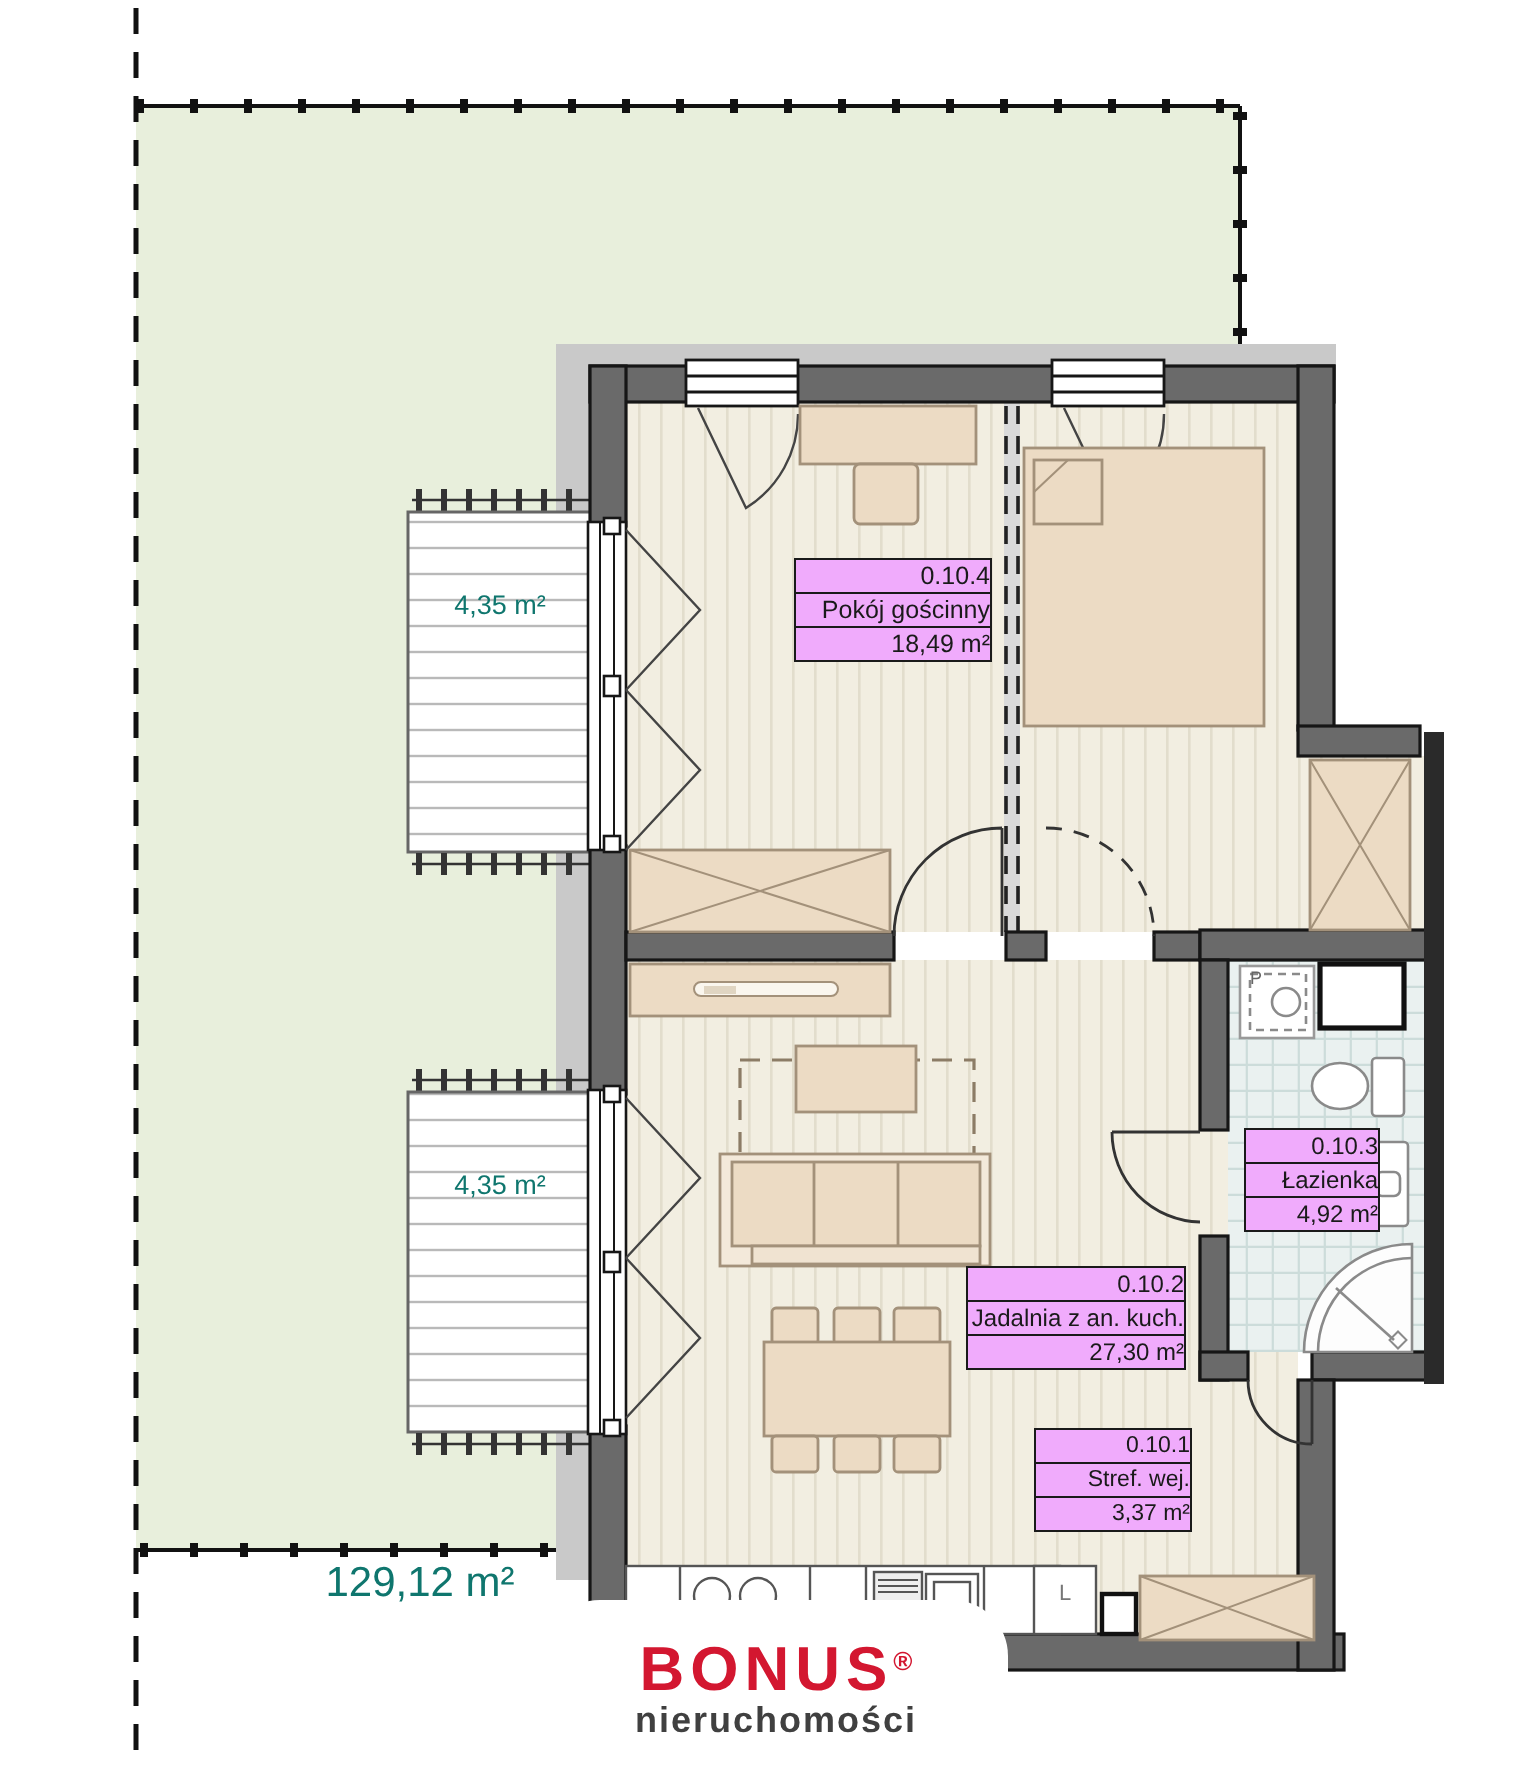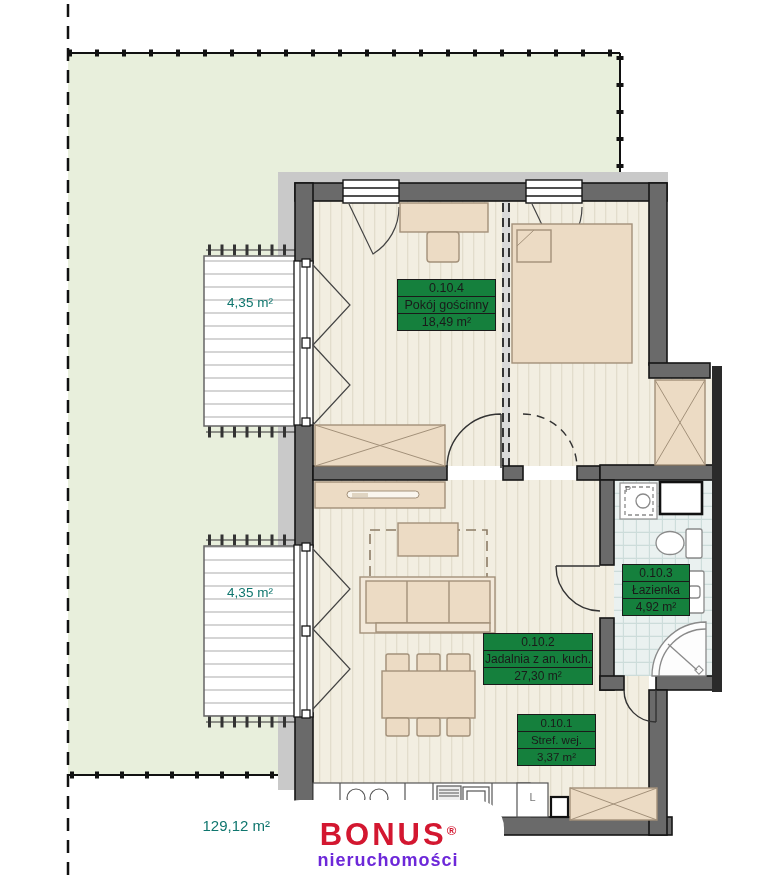--- a/index.html
+++ b/index.html
@@ -1,29 +1,29 @@
 <!DOCTYPE html>
 <html><head>
 <meta charset="utf-8">
 <style>
   html,body{margin:0;padding:0;background:#fff;}
   .canvas{position:relative;width:768px;height:889px;background:#ffffff;overflow:hidden;
           font-family:"Liberation Sans",sans-serif;color:#1a1a1a;}
   .plan-svg{position:absolute;left:0;top:0;}
-  .label-box{position:absolute;background:#15803d;border:1.5px solid #1a1a1a;text-align:center;
+  .label-box{position:absolute;background:#f0abfc;border:1.5px solid #1a1a1a;text-align:right;
              box-sizing:border-box;}
   .label-row{display:block;line-height:16px;white-space:nowrap;overflow:hidden;}
   .label-row + .label-row{border-top:1.4px solid #1a1a1a;}
   .area-label{position:absolute;text-align:center;color:#0f766e;margin-top:36px;}
   .appl-label{position:absolute;color:#777;}
   .logo-card{position:absolute;left:272px;top:800px;width:232px;height:89px;background:#fff;
              border-radius:28px 28px 0 0;text-align:center;}
   .logo-brand{margin-top:15px;font-size:31px;font-weight:800;letter-spacing:3px;color:#d31730;line-height:32px;}
   .logo-brand sup{font-size:13px;vertical-align:10px;letter-spacing:0;}
-  .logo-sub{font-size:18px;font-weight:700;letter-spacing:1px;color:#6d28d9;line-height:19px;}
+  .logo-sub{font-size:18px;font-weight:700;letter-spacing:1px;color:#404040;line-height:19px;}
 </style>
 </head>
 <body>
 
 <div class="canvas">
 
 <svg class="plan-svg" width="768" height="889" viewBox="0 0 768 889">
   <defs>
     <pattern id="floor" width="11" height="11" patternUnits="userSpaceOnUse">
       <rect width="11" height="11" fill="#f2eee1"></rect>
@@ -250,21 +250,21 @@
 </div>
 
 <div class="label-box" style="left:517px;top:714px;width:79px;font-size:11.5px;">
   <span class="label-row">0.10.1</span>
   <span class="label-row">Stref. wej.</span>
   <span class="label-row">3,37 m²</span>
 </div>
 
 <div class="area-label" style="left:204px;top:259px;width:92px;font-size:13.5px;">4,35 m²</div>
 <div class="area-label" style="left:204px;top:549px;width:92px;font-size:13.5px;">4,35 m²</div>
-<div class="area-label" style="left:150px;top:781px;width:120px;font-size:15px;text-align:right;">129,12 m²</div>
+<div class="area-label" style="left:150px;top:744px;width:120px;font-size:21px;">129,12 m²</div>
 
 <div class="appl-label" style="left:517px;top:791px;width:31px;text-align:center;font-size:11px;">L</div>
 <div class="appl-label" style="left:625px;top:484px;font-size:9px;color:#666;">P</div>
 
 <div class="logo-card">
   <div class="logo-brand"><span>BONUS</span><sup>®</sup></div>
   <div class="logo-sub">nieruchomości</div>
 </div>
 
 </div>

